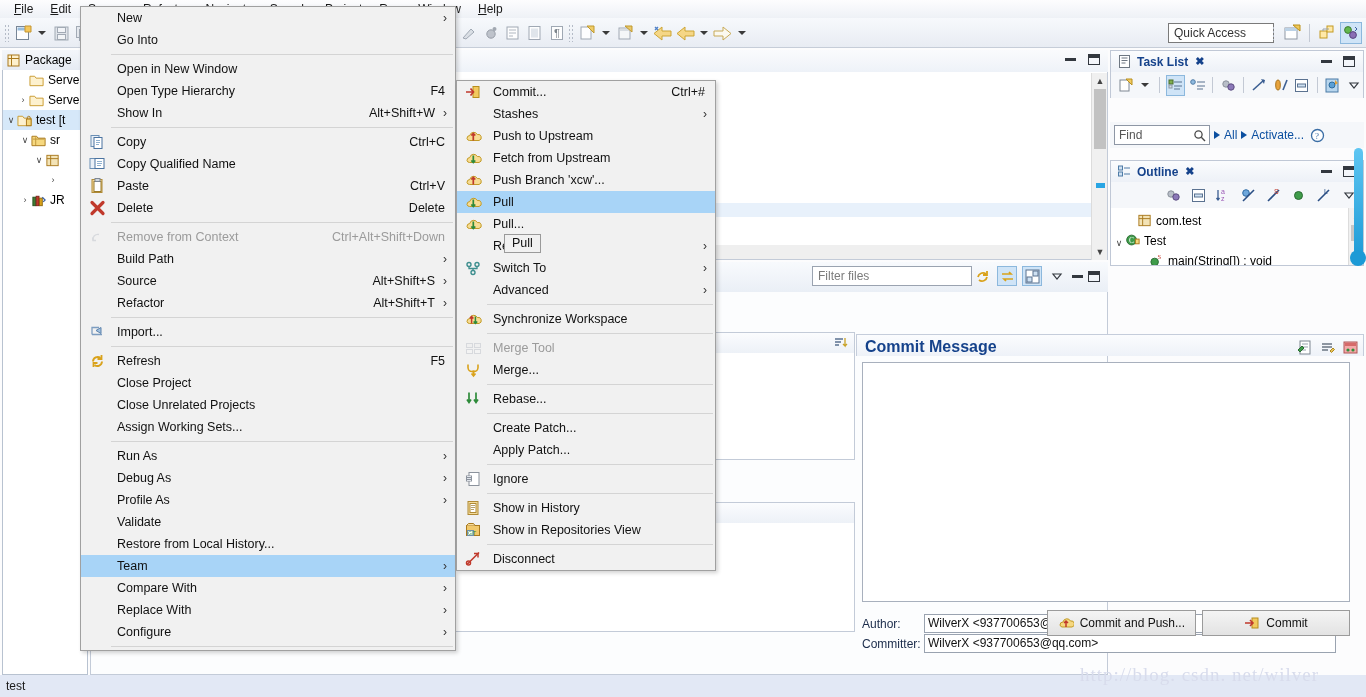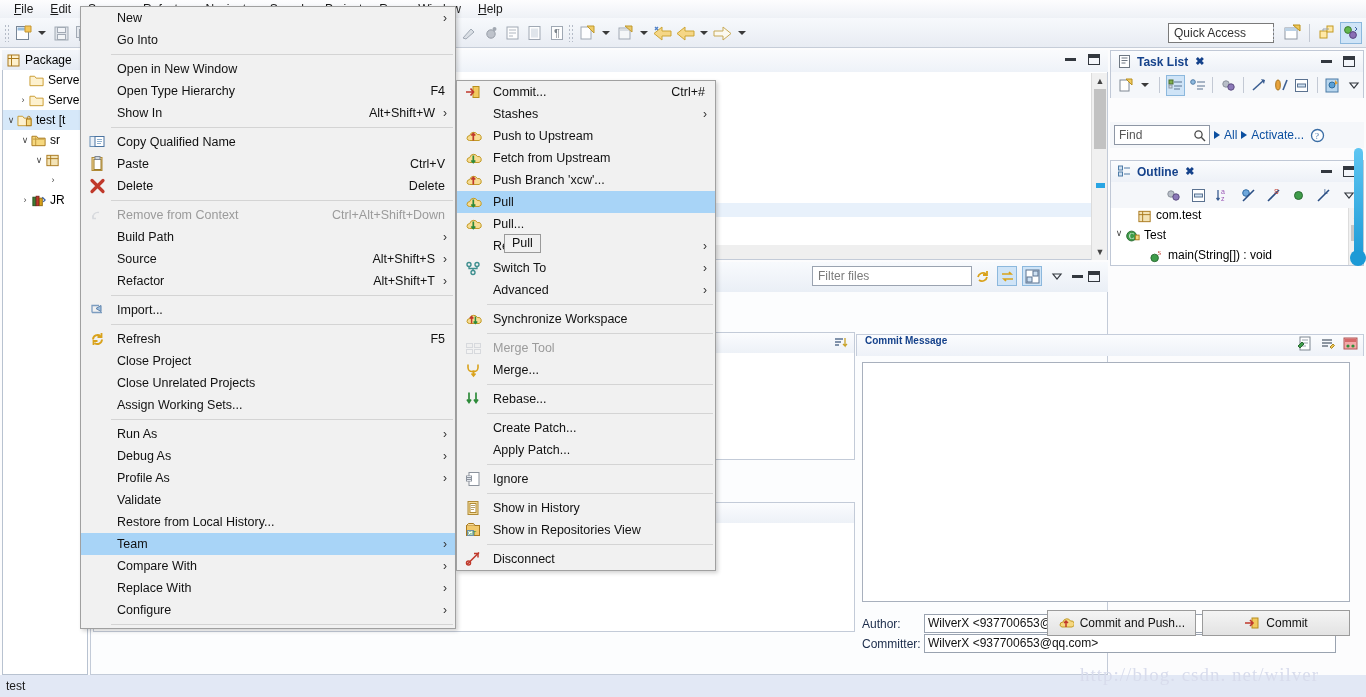--- a/index.html
+++ b/index.html
@@ -124,24 +124,24 @@
       background:#fff; border:1px solid #c3cbd8; }
   .staged-pane { position:absolute; left:2px; top:240px; width:762px; height:130px;
       background:#fff; border:1px solid #c3cbd8; }
   .pane-body { position:absolute; left:0; right:0; top:20px; bottom:0; background:#fff; }
 
   
   .commit-panel {
     position:absolute; left:856px; top:334px; width:508px; height:330px;
   }
   .commit-hdr {
-    height:22px; display:flex; align-items:flex-start; justify-content:space-between;
+    height:22px; display:flex; align-items:flex-end; justify-content:space-between;
     padding:0 4px 0 8px;
     background:linear-gradient(180deg,#fbfcfe,#eef2f8);
-    font-weight:bold; color:#15428b; font-size:10px;
+    font-weight:bold; color:#15428b; font-size:16px;
     border:1px solid #c5cddb; border-bottom:none;
   }
   .commit-hdr-icons { display:flex; gap:6px; align-items:center; }
   .commit-textarea {
     position:absolute; left:6px; top:28px; width:488px; height:240px;
     background:#fff; border:1px solid #a8b0bd;
   }
   .field-row { position:absolute; left:6px; display:flex; align-items:center; height:19px; }
   .field-label { width:62px; color:#1a2b4a; font-size:12px; }
   .field-input {
@@ -181,21 +181,21 @@
     width:96px; height:20px; background:#fff; border:1px solid #8e97a5;
     color:#555; font-size:12px; line-height:18px; padding-left:4px;
     display:flex; align-items:center; justify-content:space-between; padding-right:3px;gap:37px;
   }
   .find-link { color:#0b4fa0; font-size:12px; }
   .tri { width:0;height:0;border-top:4px solid transparent;border-bottom:4px solid transparent;
          border-left:6px solid #0b4fa0; }
   .outline-panel { position:absolute; left:1110px; top:160px; width:254px; height:110px; }
   .outline-tree { background:#fff; border:1px solid #c0c8d6; border-top:none; height:58px;
                   position:relative; overflow:hidden; }
-  .otrow { height:20px; display:flex; align-items:flex-start; padding-left:4px; white-space:nowrap; }
+  .otrow { height:20px; display:flex; align-items:flex-end; padding-left:4px; white-space:nowrap; }
   .oscroll { position:absolute; right:0; top:0; width:15px; height:100%; background:#f0f0f0;
              border-left:1px solid #dcdcdc; }
   .oscroll .othumb { position:absolute; left:2px; top:17px; width:11px; height:16px; background:#c7c7c7; }
   .oarr { position:absolute; left:0; width:15px; height:16px; display:flex; align-items:center;
           justify-content:center; font-size:9px; color:#444; }
 
   .thermo { position:absolute; left:1354px; top:148px; width:9px; height:112px;
             background:linear-gradient(180deg,#5fc6f2,#1c9ad6); border-radius:5px; }
   .thermo-bulb { position:absolute; left:1350px; top:250px; width:16px; height:16px;
             background:#1c9ad6; border-radius:50%; }
@@ -822,20 +822,31 @@
       </div>
       <div class="mrow" style="height: 22px;">
         <span>Show In</span>
         <span class="acc">Alt+Shift+W</span>
         <span class="sub">›</span>
       </div>
       <div class="msep"></div>
       <div class="mrow" style="height: 22px;">
         <span class="mico">
           <svg width="17" height="17" viewBox="0 0 17 17">
+            <rect x="2" y="2" width="8" height="11" fill="#eaf0f7" stroke="#6a8fb5"></rect>
+            <rect x="5" y="4" width="8" height="11" fill="#fff" stroke="#4a73a0"></rect>
+            <path d="M7 7h4M7 9h4M7 11h3" stroke="#8fb0cf"></path>
+          </svg>
+        </span>
+        <span>Copy</span>
+        <span class="acc noarrow">Ctrl+C</span>
+      </div>
+      <div class="mrow" style="height: 22px;">
+        <span class="mico">
+          <svg width="17" height="17" viewBox="0 0 17 17">
             <rect x="1" y="3" width="8" height="10" fill="#eaf0f7" stroke="#6a8fb5"></rect>
             <rect x="6" y="3" width="9" height="10" fill="#fff" stroke="#4a73a0"></rect>
             <path d="M8 6h5M8 8h5M8 10h4" stroke="#8fb0cf"></path>
           </svg>
         </span>
         <span>Copy Qualified Name</span>
       </div>
       <div class="mrow" style="height: 22px;">
         <span class="mico">
           <svg width="17" height="17" viewBox="0 0 17 17">

